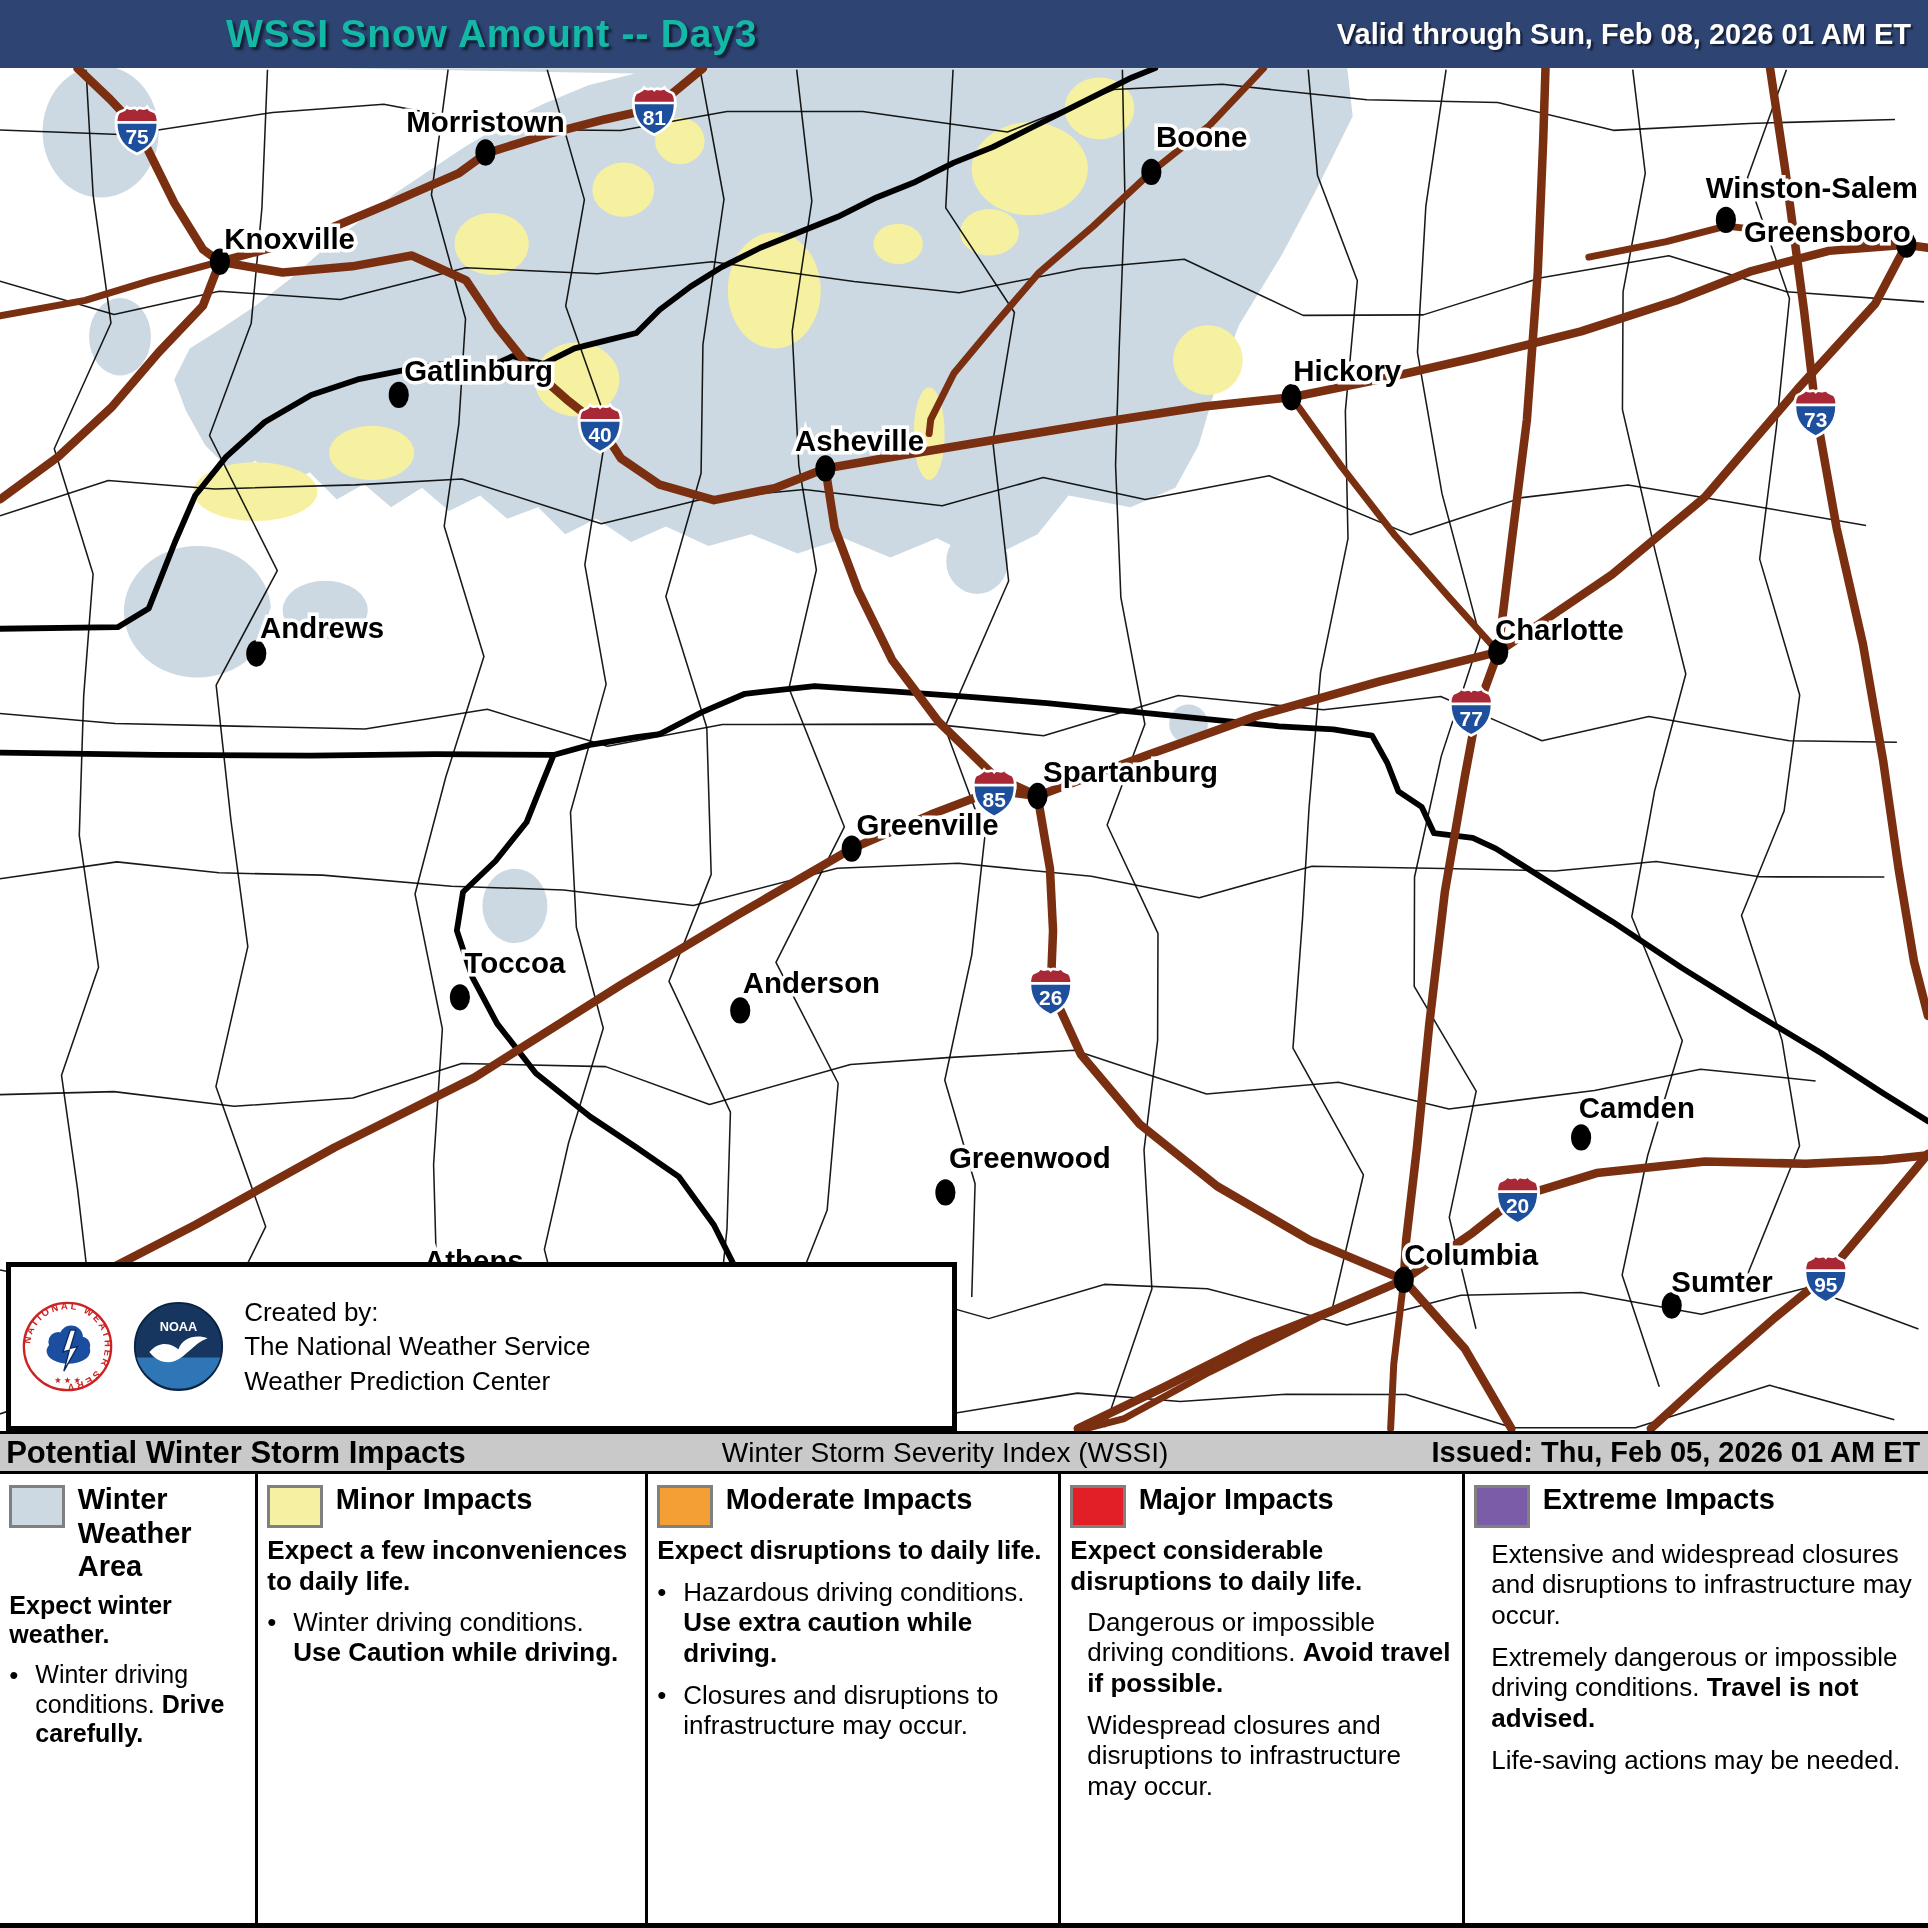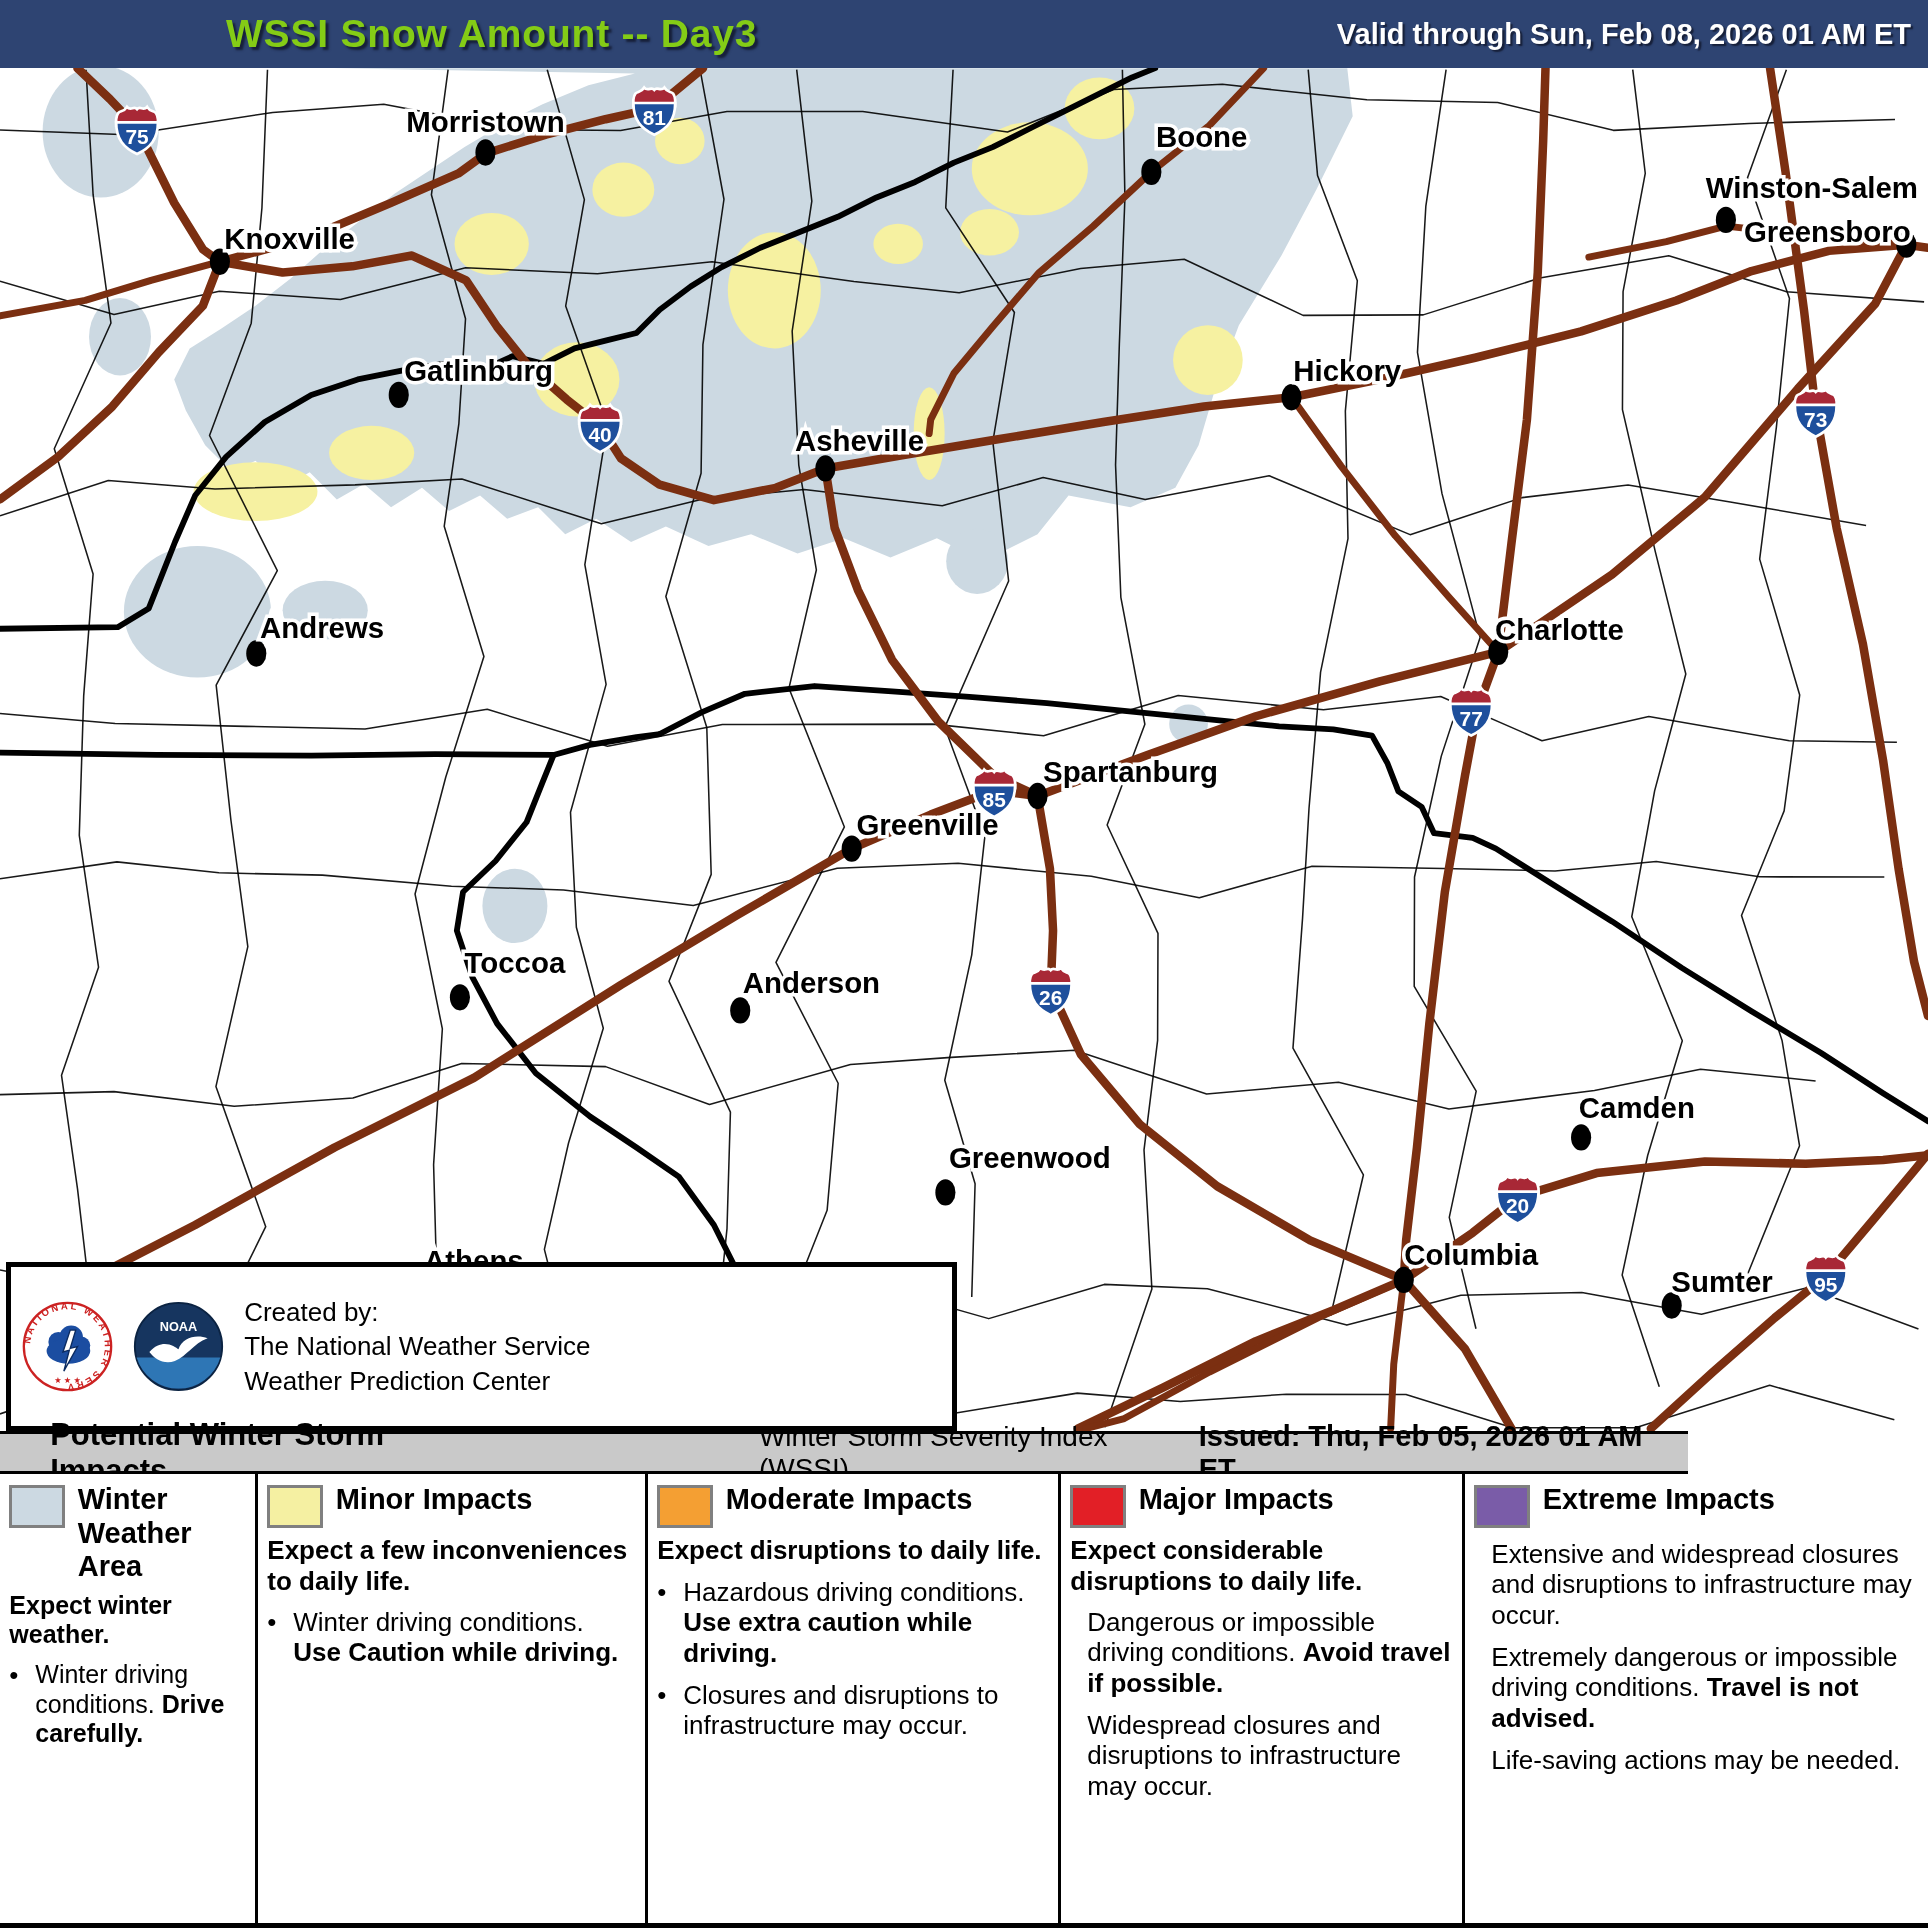--- a/index.html
+++ b/index.html
@@ -1,33 +1,33 @@
 <!DOCTYPE html>
 <html style="font-size:12.4px"><head>
 <meta charset="utf-8">
 <style>
   html,body{margin:0;padding:0;background:#fff;}
   body{width:1928px;height:1928px;position:relative;font-family:"Liberation Sans",sans-serif;overflow:hidden;}
   #map-svg{position:absolute;left:0;top:0;width:1928px;height:1928px;}
   
   #header{position:absolute;left:0;top:0;width:1928px;height:68px;background:#2e4472;display:flex;align-items:center;justify-content:space-between;box-sizing:border-box;padding:0 17px;}
-  #header .title{font-size:39px;font-weight:bold;color:#84cc16;text-shadow:3.1px 3.1px 2.3px #161f38;letter-spacing:0.8px;margin-left:209px;}
+  #header .title{font-size:39px;font-weight:bold;color:#14b8a6;text-shadow:3.1px 3.1px 2.3px #161f38;letter-spacing:0.8px;margin-left:209px;}
   #header .valid{font-size:29px;font-weight:bold;color:#fff;text-shadow:2.3px 2.3px 1.5px #161f38;}
   
   #logo-box{position:absolute;left:6.2px;top:1262px;width:951px;height:169px;background:#fff;border:5.4px solid #000;box-sizing:border-box;display:flex;align-items:center;padding:4.6px 11px;gap:20px;}
   #wssi-block{width:318px;}
   #wssi-word{font-size:94px;font-weight:bold;color:#1f3b7c;line-height:.8;letter-spacing:-2.3px;}
   #wssi-word .tm{font-size:13px;letter-spacing:0;vertical-align:4.6px;font-weight:bold;}
   #wssi-tagline{font-size:21px;font-weight:bold;color:#1f3b7c;margin-top:6.2px;white-space:nowrap;}
   #wssi-strip{display:flex;margin-top:6.2px;}
   #wssi-strip div{width:56px;height:34px;}
   .agency-logo{flex:0 0 auto;}
   #created-block{font-size:26px;color:#000;line-height:1.32;}
   
-  #impacts-bar{position:absolute;left:0;top:1431px;width:1688px;height:43px;background:#c9c9c9;border-top:3.9px solid #000;border-bottom:3.9px solid #000;box-sizing:border-box;display:flex;align-items:center;padding-left:44px;}
+  #impacts-bar{position:absolute;left:0;top:1431px;width:1928px;height:43px;background:#c9c9c9;border-top:3.9px solid #000;border-bottom:3.9px solid #000;box-sizing:border-box;display:flex;align-items:center;}
   #impacts-bar .left{font-size:31px;font-weight:bold;margin-left:6.2px;}
   #impacts-bar .center{font-size:28px;margin-left:256px;}
   #impacts-bar .right{font-size:29px;font-weight:bold;margin-left:auto;margin-right:7.7px;}
   
   #legend{position:absolute;left:0;top:1474px;width:1928px;height:454px;background:#fff;display:flex;box-sizing:border-box;border-bottom:5.4px solid #000;}
   .leg-col{box-sizing:border-box;border-right:3.9px solid #000;padding:9.3px 7.7px 4.6px 9.3px;}
   .leg-col:last-child{border-right:none;}
   .leg-head{display:flex;align-items:flex-start;gap:12.4px;}
   .leg-swatch{width:50px;height:37px;border:3.9px solid #808080;flex:0 0 auto;margin-top:1.5px;}
   .leg-title{font-size:29px;font-weight:bold;line-height:1.15;}

